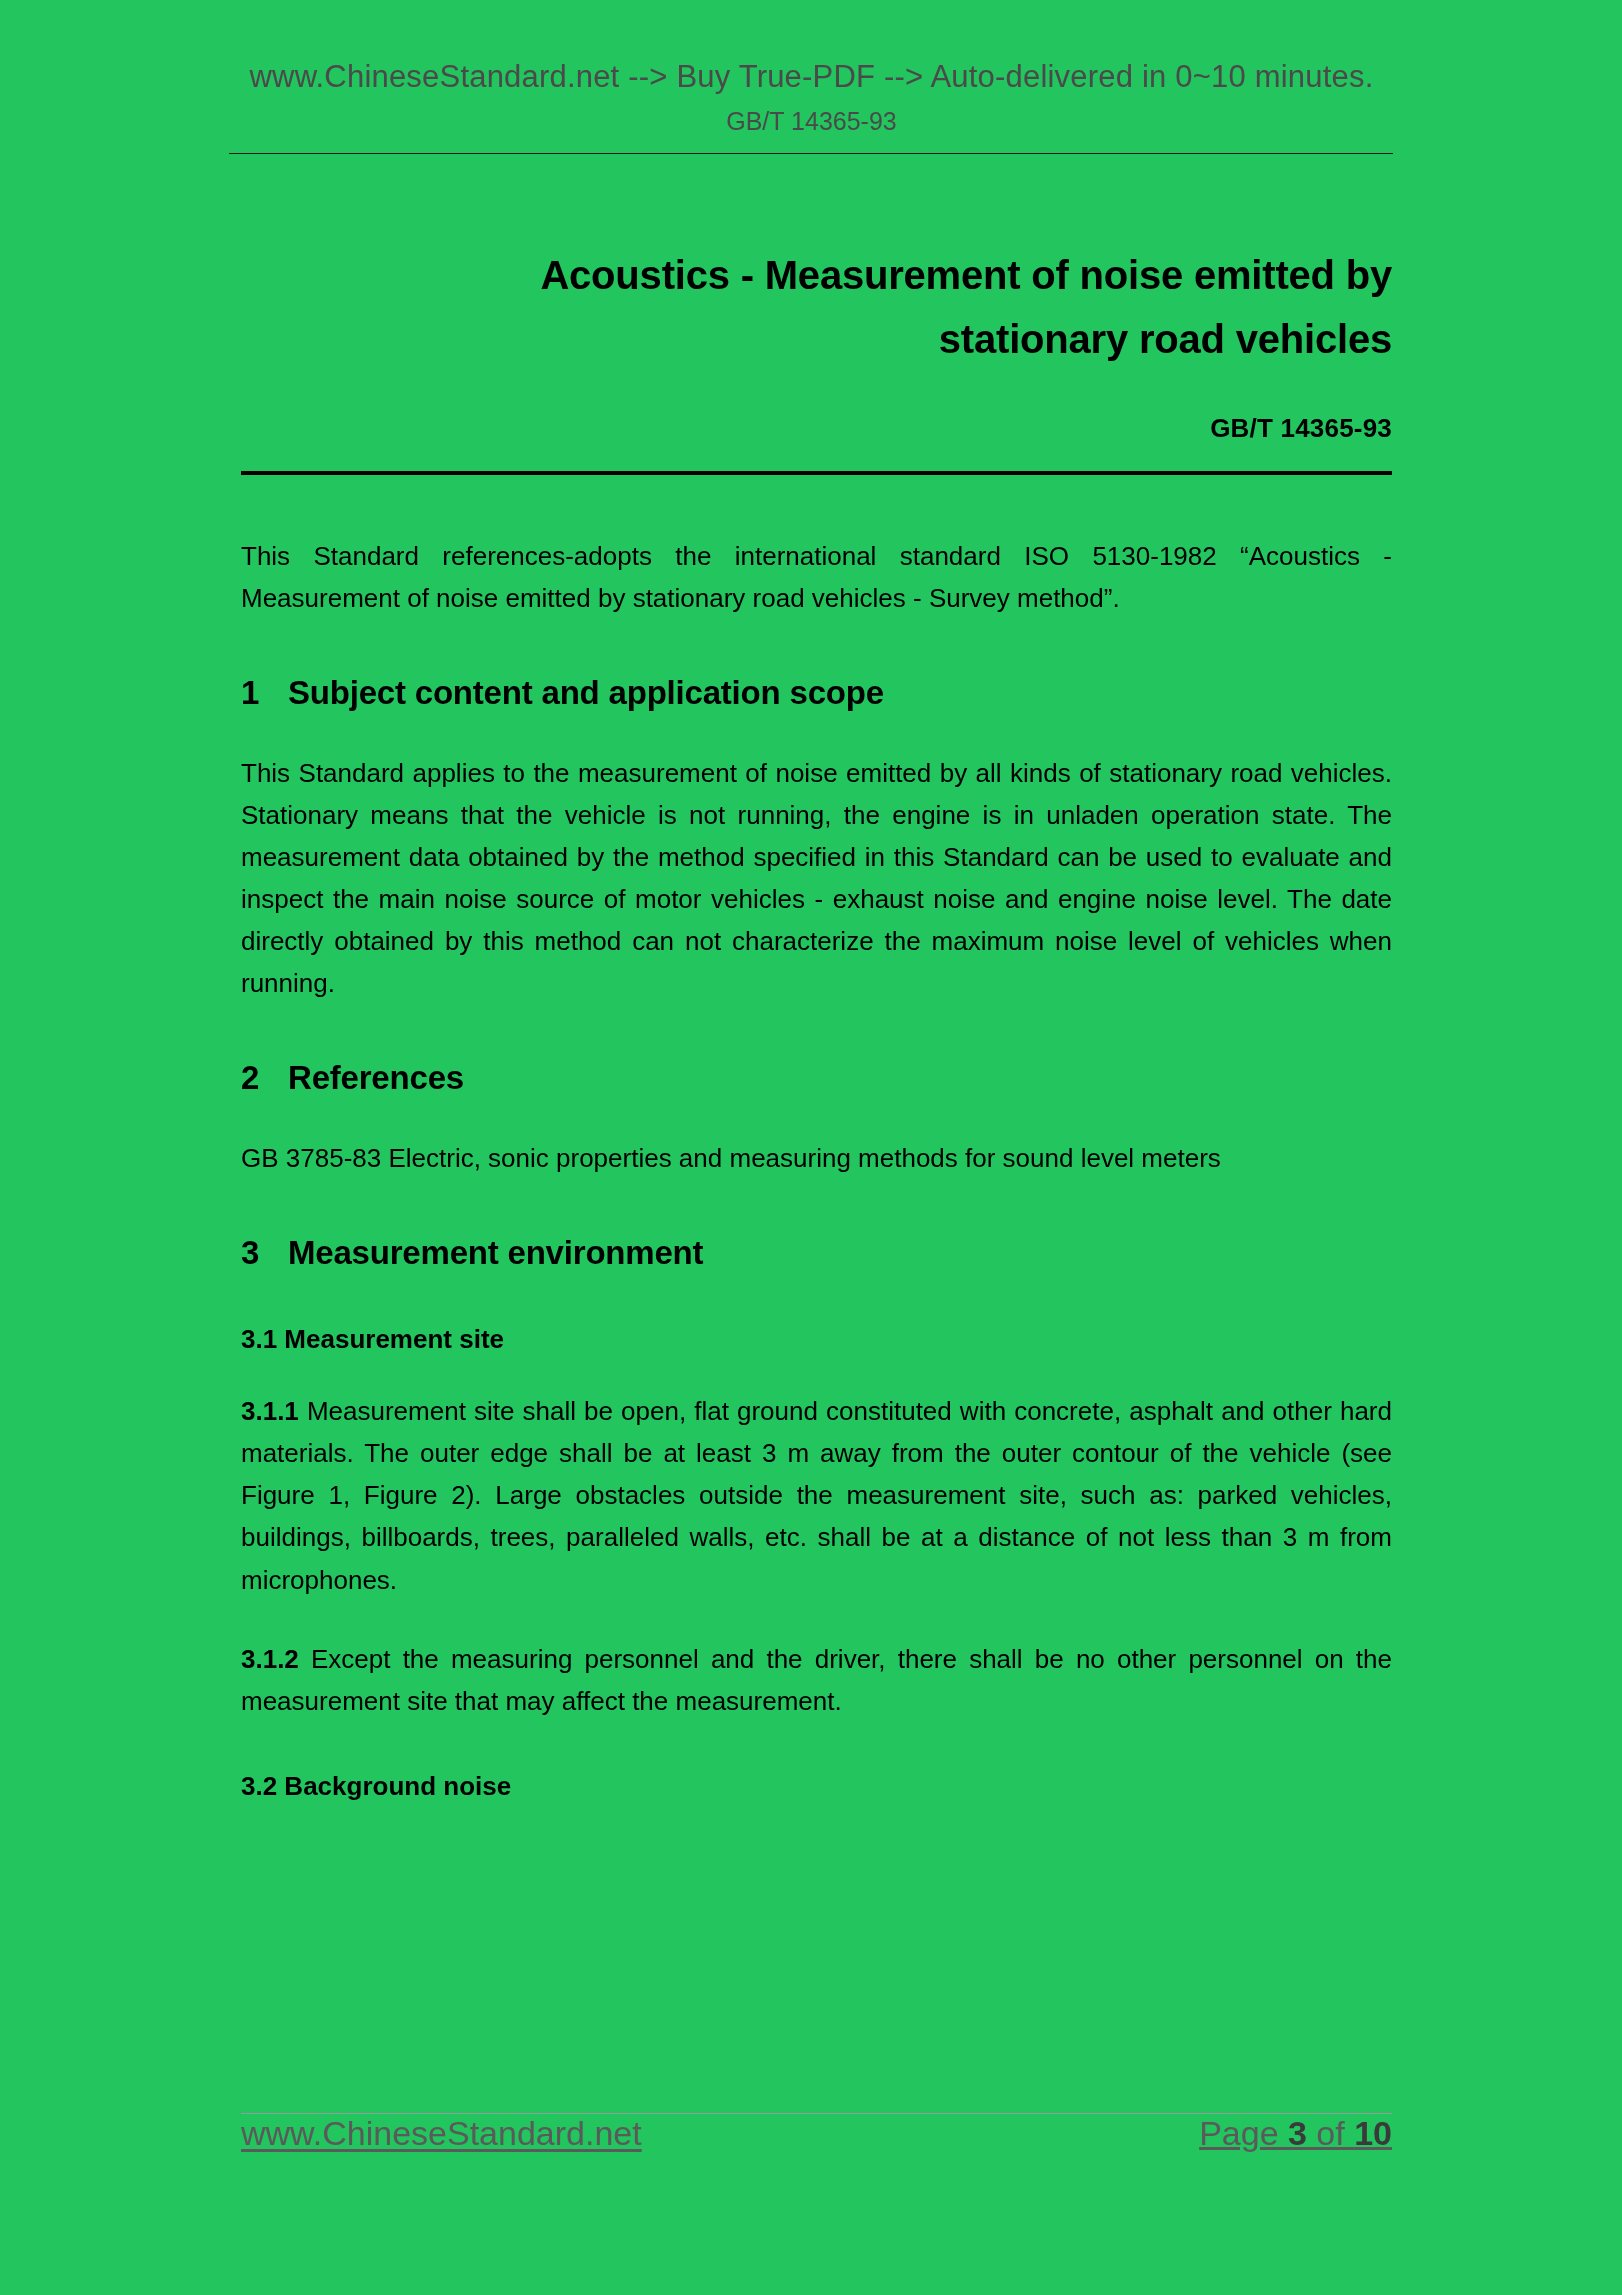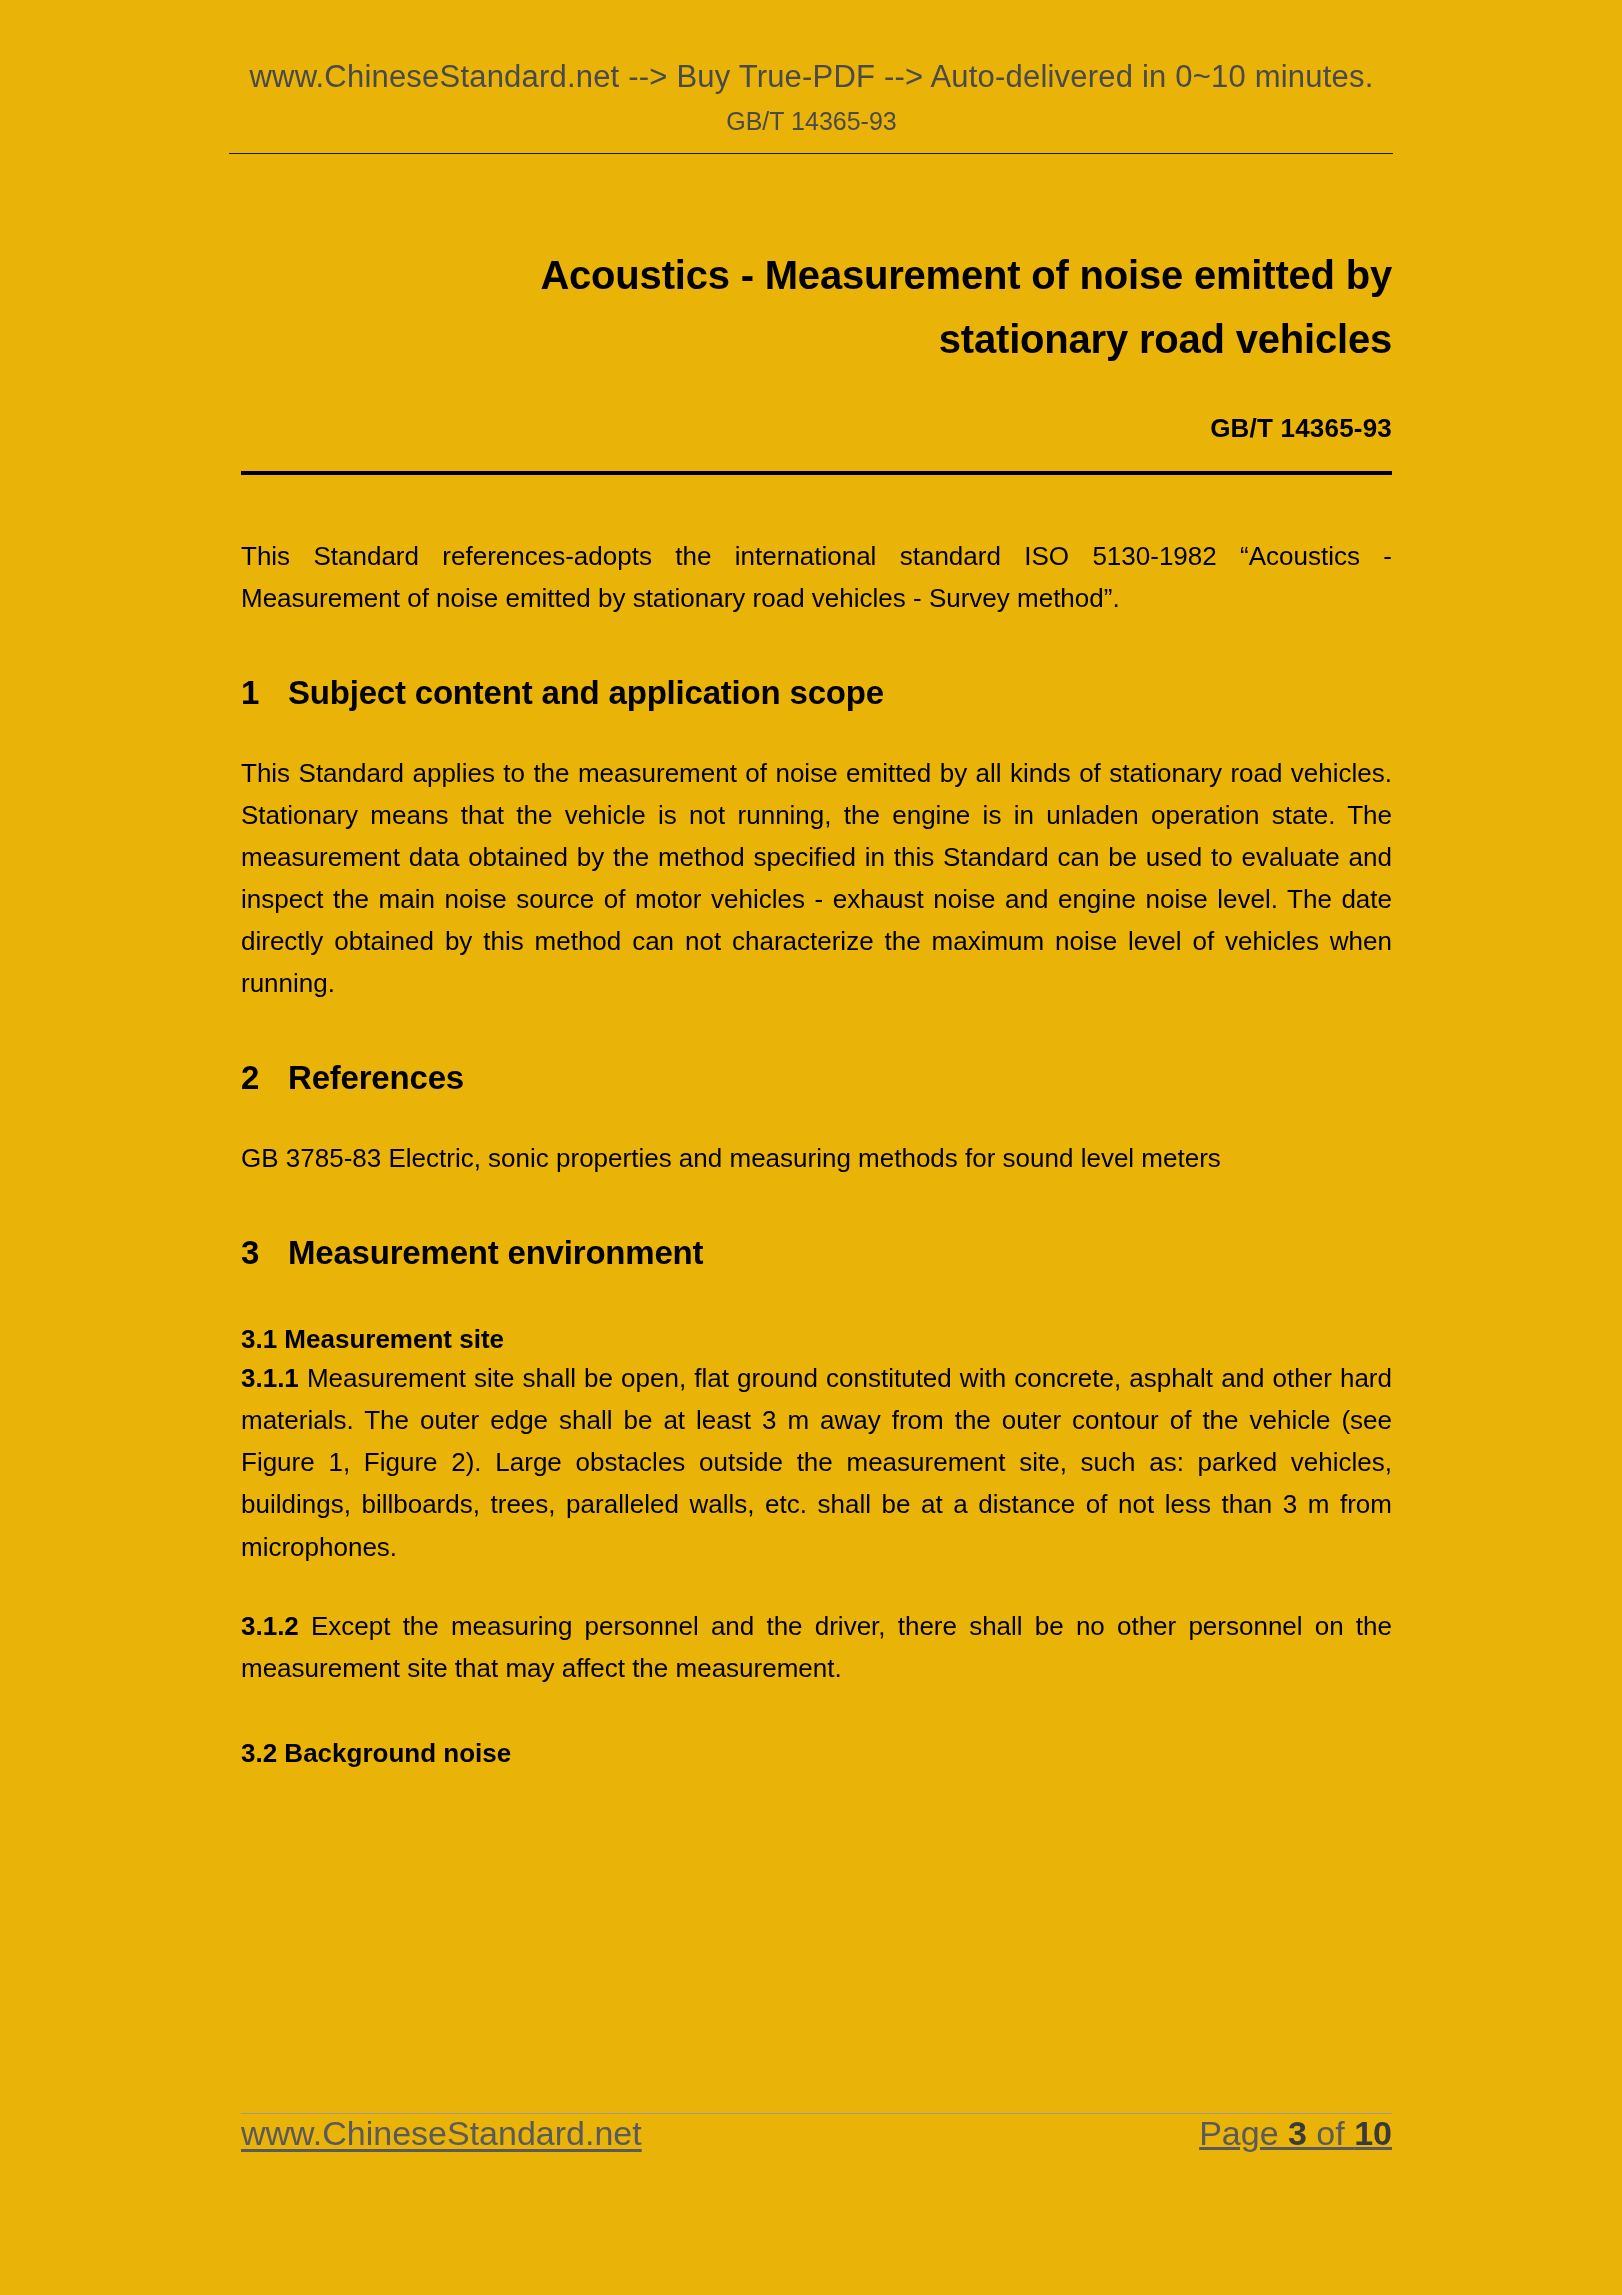--- a/index.html
+++ b/index.html
@@ -8,21 +8,21 @@
     background: #ffffff;
   }
   body {
     font-family: "Liberation Sans", sans-serif;
     color: #000000;
   }
   .page {
     position: relative;
     width: 1623px;
     height: 2295px;
-    background: #eab308;
+    background: #22c55e;
     box-sizing: border-box;
     overflow: hidden;
   }
 
   
   .page-header {
     position: absolute;
     left: 0;
     top: 58px;
     width: 100%;
@@ -88,21 +88,21 @@
 
   p.body {
     margin: 0;
     font-size: 26px;
     line-height: 1.62;
     text-align: justify;
     text-justify: inter-word;
   }
   p.intro { margin-top: 60px; }
   p.after-h1 { margin-top: 37px; }
-  p.after-h2 { }
+  p.after-h2 { margin-top: 33px; }
   p.spaced { margin-top: 37px; }
 
   h2.sec {
     margin: 0;
     padding-top: 53px;
     font-size: 33px;
     font-weight: bold;
     line-height: 1.3;
     letter-spacing: -0.2px;
   }

